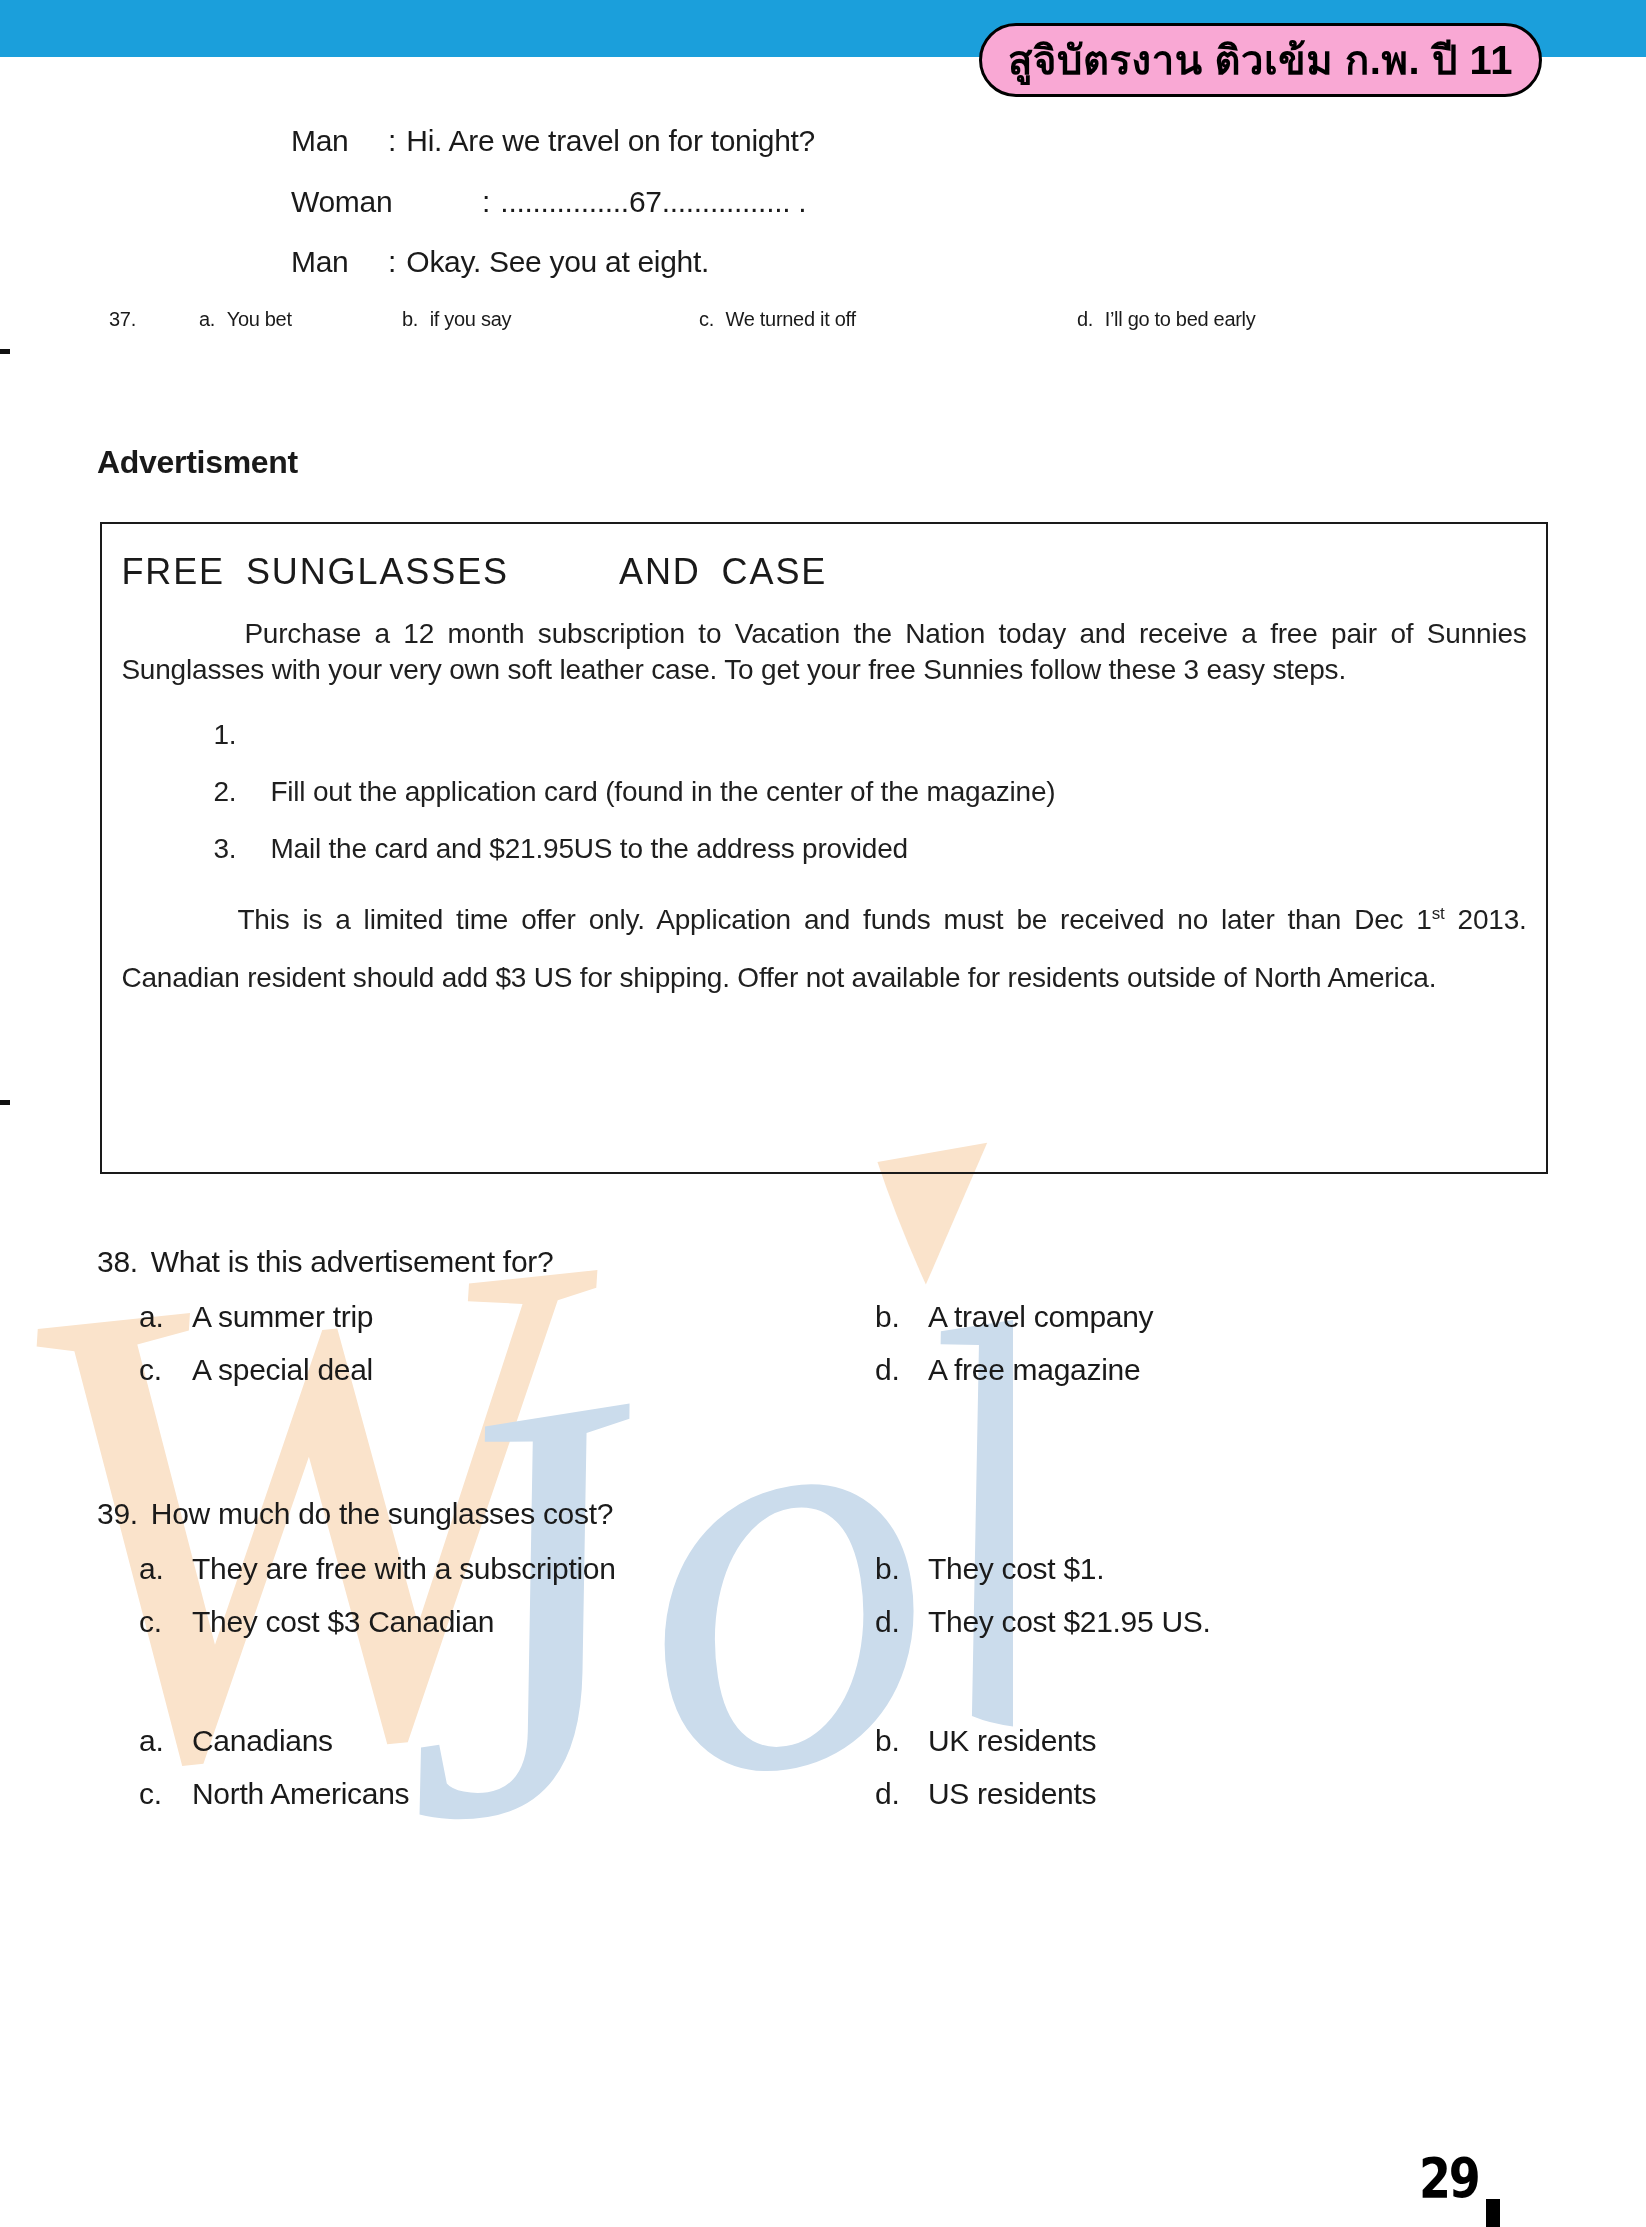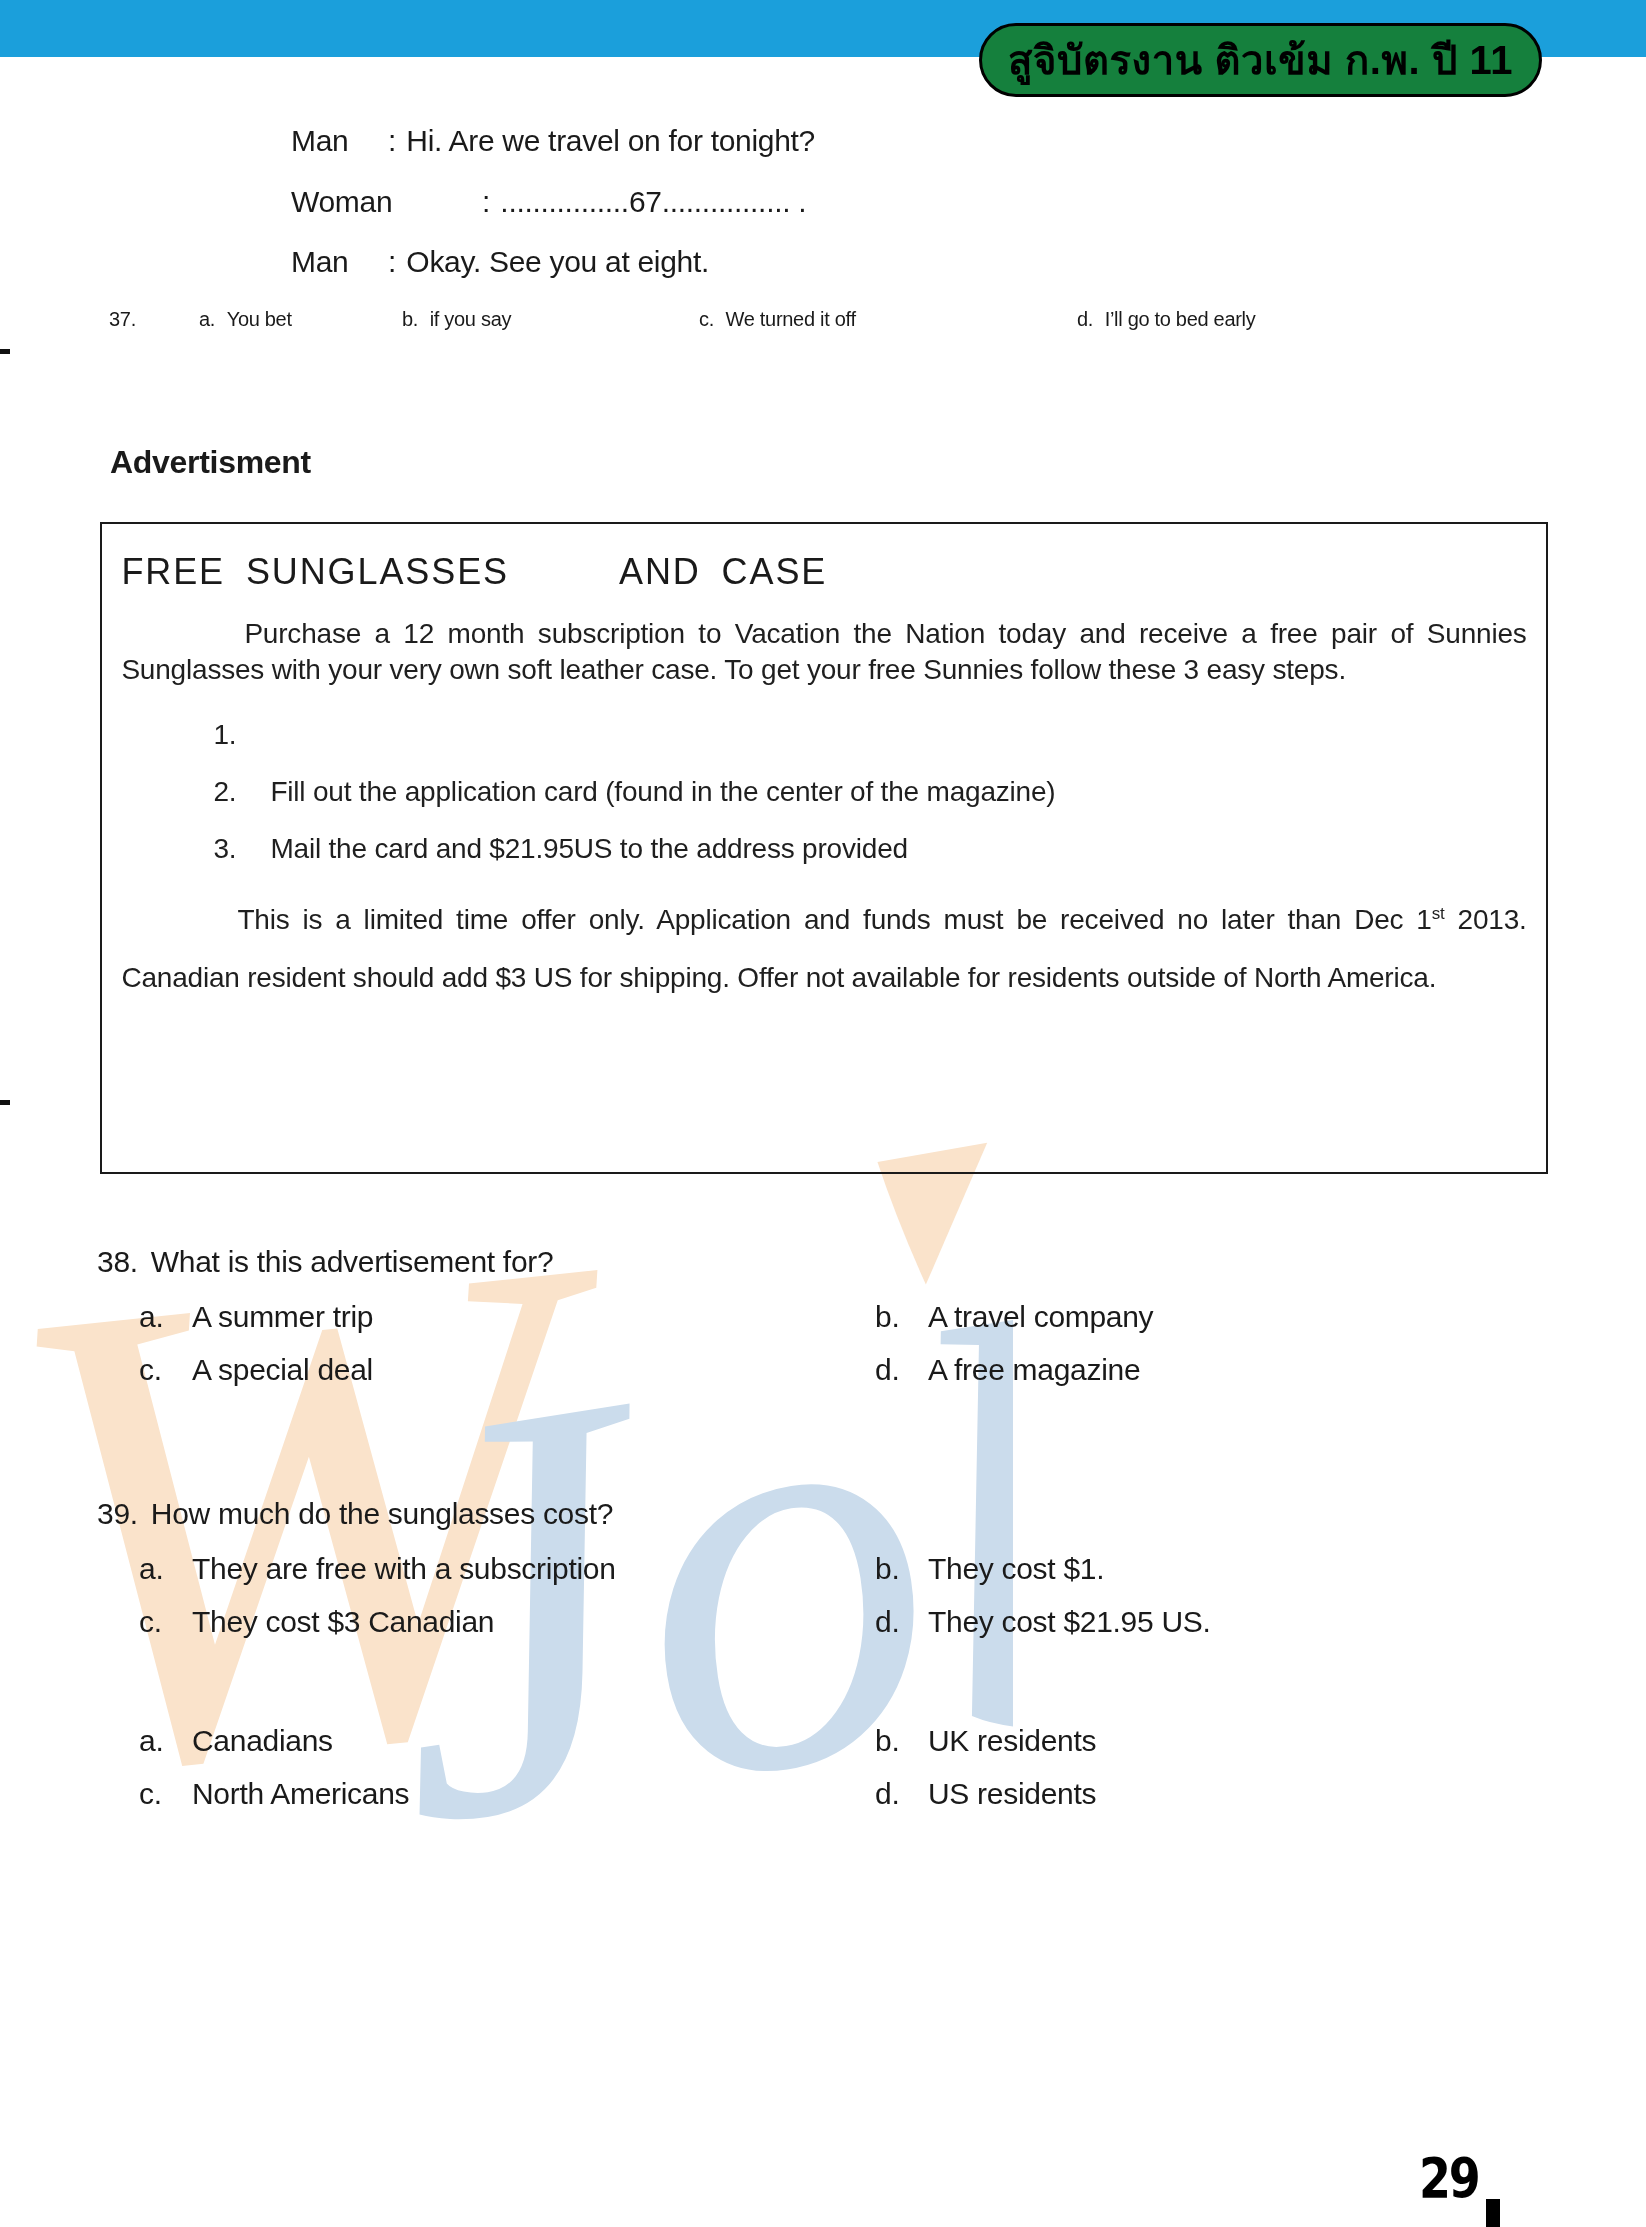--- a/index.html
+++ b/index.html
@@ -9,21 +9,21 @@
     font-family:"Liberation Sans", sans-serif; color:#1a1a1a;
   }
   .layer { position:absolute; inset:0; }
   .content { z-index:2; }
   .wm-layer { z-index:1; }
 
   
   .header-band { position:absolute; top:0; left:0; width:1646px; height:57px; }
   .header-pill {
     position:absolute; top:23px; left:979px; width:563px; height:74px;
-    background:#15803d; border:3.2px solid #000; border-radius:37px;
+    background:#f9a8d4; border:3.2px solid #000; border-radius:37px;
     display:flex; align-items:center; justify-content:center;
     font-size:40px; font-weight:bold; letter-spacing:0.6px; color:#000;
   }
 
   
   .dialogue { position:absolute; top:124px; left:291px; font-size:30px; letter-spacing:-0.3px; }
   .dialogue-row { display:flex; margin-bottom:26.5px; white-space:nowrap; }
   .speaker { display:inline-block; width:97px; }
   .dialogue-row.row-woman .speaker { width:191px; }
   .colon { display:inline-block; margin-right:10.3px; }
@@ -36,21 +36,21 @@
   .q37 .opt.w-a { width:203px; }
   .q37 .opt.w-b { width:297px; }
   .q37 .opt.w-c { width:378px; }
 
   
   .edge-dash { position:absolute; left:0; width:10.3px; height:4.5px; background:#111; }
   .edge-dash.d1 { top:349px; }
   .edge-dash.d2 { top:1100px; }
 
   
-  .section-heading { position:absolute; top:444px; left:110px; font-size:32px; font-weight:bold; letter-spacing:-0.3px; }
+  .section-heading { position:absolute; top:444px; left:97px; font-size:32px; font-weight:bold; letter-spacing:-0.3px; }
 
   
   .ad-box {
     position:absolute; top:522px; left:100px; width:1448px; height:652px;
     border:2.6px solid #1a1a1a; background:transparent; padding:27px 19.4px 0 19.4px;
   }
   .ad-title { font-size:36px; font-weight:normal; letter-spacing:1.9px; word-spacing:9px; white-space:nowrap; }
   .ad-title .gap { display:inline-block; width:110px; }
   .ad-body { font-size:28px; font-weight:300; color:#1f1f1f; letter-spacing:-0.2px; }
   .ad-intro { margin-top:23px; line-height:36px; text-indent:123px; text-align:justify; }

